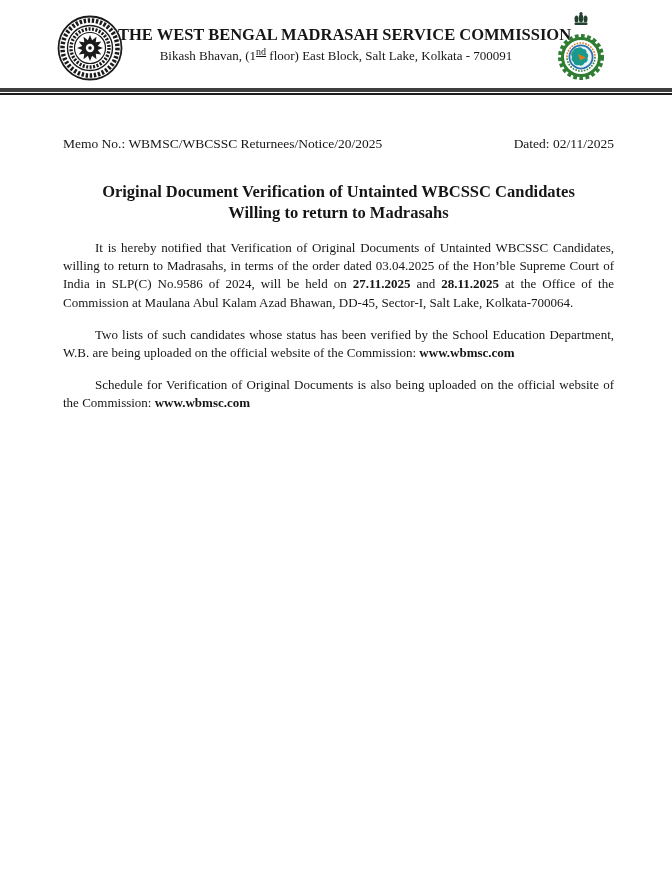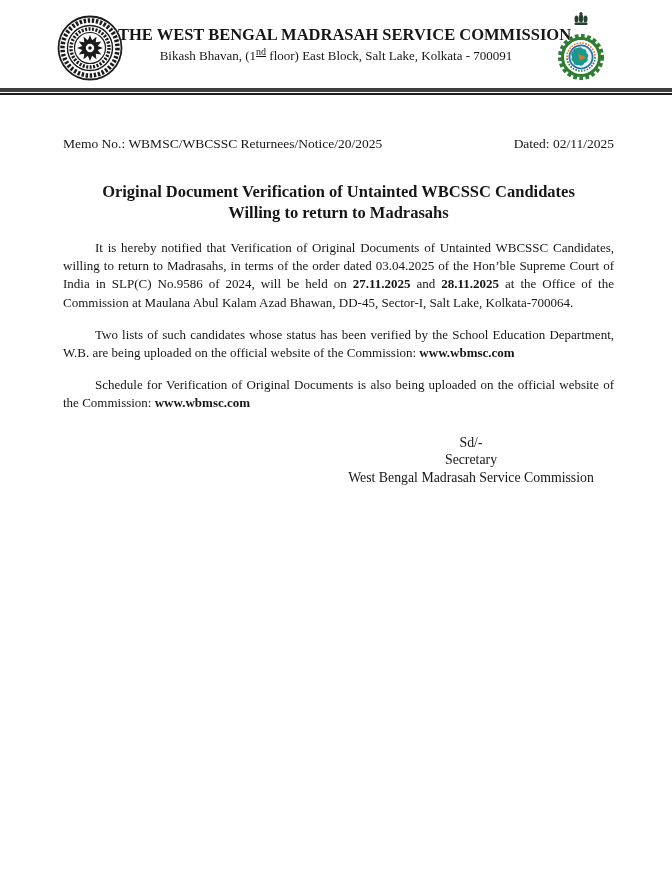--- a/index.html
+++ b/index.html
@@ -117,20 +117,15 @@
       <div>Original Document Verification of Untainted WBCSSC Candidates</div>
       <div>Willing to return to Madrasahs</div>
     </div>
 
     <div class="paras">
         <p class="body-para"><span>It is hereby notified that Verification of Original Documents of Untainted WBCSSC Candidates, willing to return to Madrasahs, in terms of the order dated 03.04.2025 of the Hon’ble Supreme Court of India in SLP(C) No.9586 of 2024, will be held on </span><span class="b">27.11.2025</span><span> and </span><span class="b">28.11.2025</span><span> at the Office of the Commission at Maulana Abul Kalam Azad Bhawan, DD-45, Sector-I, Salt Lake, Kolkata-700064.</span></p>
         <p class="body-para"><span>Two lists of such candidates whose status has been verified by the School Education Department, W.B. are being uploaded on the official website of the Commission: </span><span class="b">www.wbmsc.com</span></p>
         <p class="body-para"><span>Schedule for Verification of Original Documents is also being uploaded on the official website of the Commission: </span><span class="b">www.wbmsc.com</span></p>
       </div>
 
-    <div class="signature">
-      <div>Sd/-</div>
-      <div>Secretary</div>
-      <div>West Bengal Madrasah Service Commission</div>
-    </div>
 
   </div>
 </div>
 
 </body></html>

